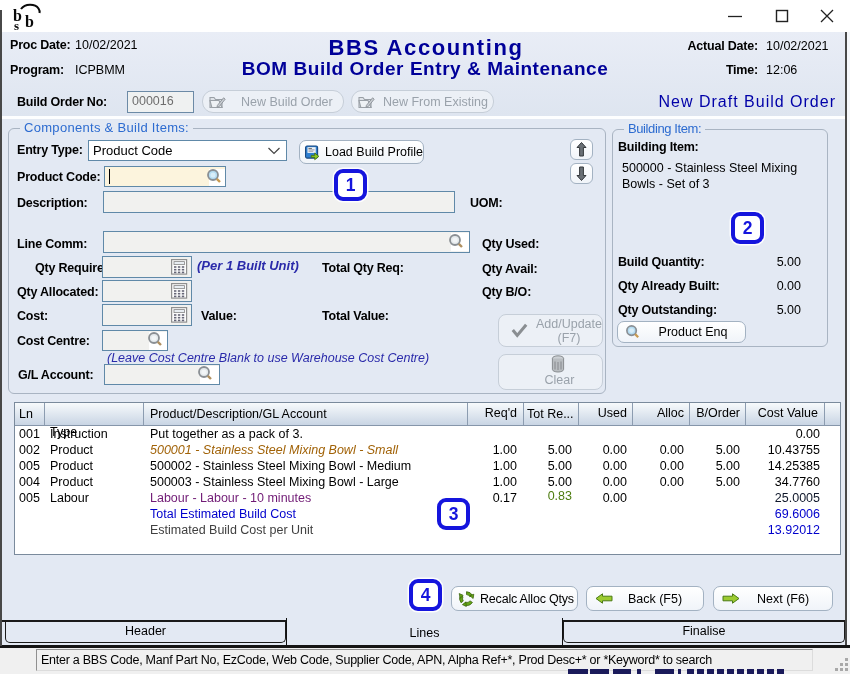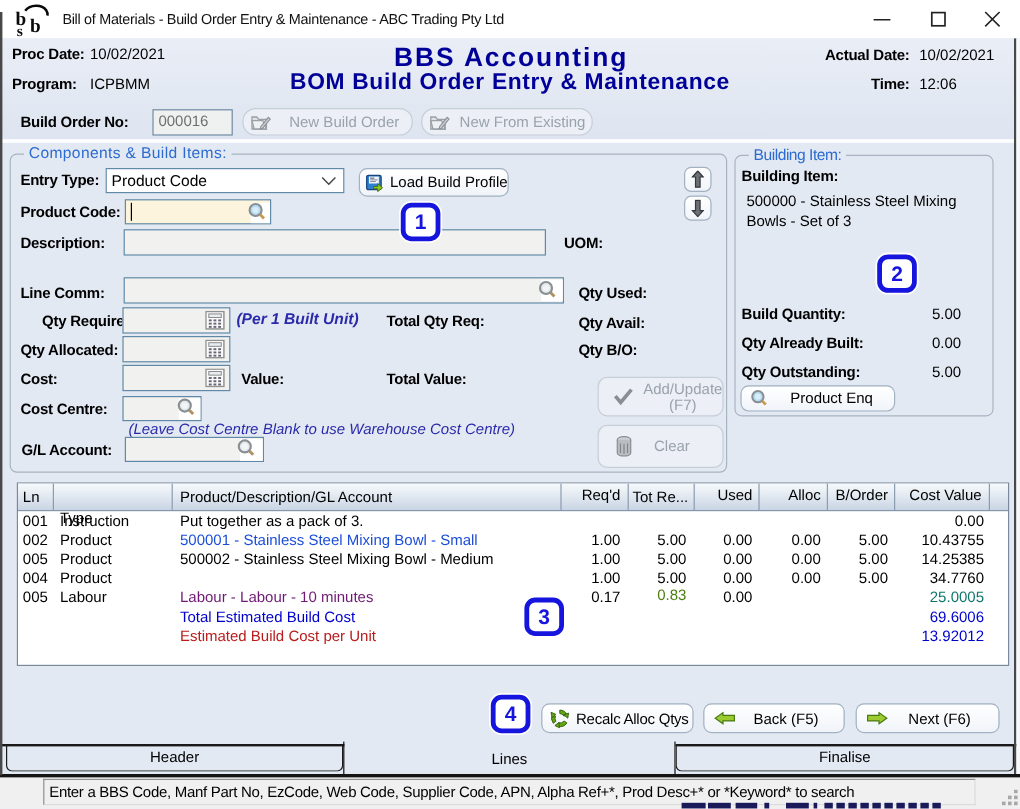--- a/index.html
+++ b/index.html
@@ -14,21 +14,20 @@
 .leg{position:absolute;font:13px/13px "Liberation Sans",sans-serif;color:#2c6bd0;background:#e3e9f3;padding:0 4px;white-space:nowrap;}
 .nvy{color:#000099;}
 .note{position:absolute;font:italic 12.5px/14px "Liberation Sans",sans-serif;color:#2a2aaa;white-space:nowrap;}
 .num{position:absolute;font:12.5px/16px "Liberation Sans",sans-serif;color:#000;text-align:right;white-space:nowrap;}
 .sep{position:absolute;width:1px;background:#8c9cb0;}
 </style></head>
 <body>
 <div id="win">
 
 <div class="a" style="left:0;top:0;width:850px;height:32px;background:#fff;"></div>
-<div class="a" style="left:52px;top:0;height:32px;line-height:32px;font-size:12px;letter-spacing:-0.25px;color:#101010;white-space:nowrap;">Bill of Materials - Build Order Entry &amp; Maintenance - ABC Trading Pty Ltd</div>
 <svg class="a" style="left:10px;top:3px" width="36" height="28" viewBox="0 0 36 28">
       <text x="3" y="18" font-family="Liberation Serif" font-weight="bold" font-size="16" fill="#0a0a0a">b</text>
       <text x="15" y="24" font-family="Liberation Serif" font-weight="bold" font-size="16" fill="#0a0a0a">b</text>
       <text x="4" y="27" font-family="Liberation Serif" font-weight="bold" font-size="13" fill="#0a0a0a">s</text>
       <path d="M11,6 C15,0.5 25,0.5 28.5,5.5 C29.5,7 30,8.5 29.5,10" fill="none" stroke="#0a0a0a" stroke-width="2.1"></path>
     </svg>
 <svg class="a" style="left:727px;top:8px" width="16" height="16">
       <line x1="1" y1="8.5" x2="15" y2="8.5" stroke="#222" stroke-width="1.3"></line>
     </svg>
 <svg class="a" style="left:774px;top:8px" width="16" height="16">
@@ -62,20 +61,21 @@
       <span style="margin-left:14px;">New Build Order</span>
     </div>
 <div class="dbtn" style="left:351px;top:90px;width:143px;height:23px;">
       <svg style="margin-left:6px" width="18" height="16" viewBox="0 0 18 16">
         <path d="M1,3.5 L1,13.5 L13,13.5 L13,5.5 L6.5,5.5 L5,3.5 Z" fill="#dfe3e8" stroke="#9aa0a6" stroke-width="1.1"></path>
         <path d="M1,6.5 L10,6.5 L13,13.5 L2.8,13.5 Z" fill="#eef1f4" stroke="#9aa0a6" stroke-width="1.1"></path>
         <path d="M10,12.8 L16.2,5.2 L14.6,3.8 L8.4,11.4 L8,13.2 Z" fill="#c8cdd2" stroke="#8a9096" stroke-width="0.9"></path>
       </svg>
       <span style="margin-left:7px;">New From Existing</span>
     </div>
+<div class="a" style="left:640px;top:93px;width:196px;text-align:right;font-size:16px;letter-spacing:1.0px;color:#0000a8;">New Draft Build Order</div>
 
 <div class="fs" style="left:8px;top:128px;width:598px;height:266px;"></div>
 <div class="leg" style="left:20px;top:121px;letter-spacing:0.3px;">Components &amp; Build Items:</div>
 <div class="lbl" style="left:17px;top:143px;">Entry Type:</div>
 <div class="a" style="left:88px;top:140px;width:199px;height:21px;background:#fff;border:1.5px solid #6089a8;box-sizing:border-box;"></div>
 <div class="txt" style="left:93px;top:144px;font-size:13px;">Product Code</div>
 <svg class="a" style="left:267px;top:147px" width="14" height="8">
       <path d="M1.5,1 L7,6.5 L12.5,1" fill="none" stroke="#444" stroke-width="1.2"></path>
     </svg>
 <div class="btn" style="left:299px;top:140px;width:125px;height:24px;">
@@ -194,21 +194,21 @@
       <circle cx="7" cy="7" r="5" fill="#e4e9ec" stroke="#8a8f94" stroke-width="1.8"></circle>
       <circle cx="7" cy="7" r="2.6" fill="#f2f5f7"></circle>
       <line x1="10.8" y1="10.8" x2="14" y2="14" stroke="#b09060" stroke-width="2.4"></line>
     </svg>
 <div class="dbtn" style="left:498px;top:314px;width:105px;height:33px;border-radius:8px;">
 <svg style="margin-left:12px" width="19" height="17" viewBox="0 0 19 17">
         <path d="M2,8 L7,14 L17,2" fill="none" stroke="#8a8e92" stroke-width="3.4"></path>
       </svg>
 <div style="margin-left:8px;text-align:center;line-height:14px;">Add/Update<br>(F7)</div>
     </div>
-<div class="dbtn" style="left:498px;top:354px;width:105px;height:36px;border-radius:8px;">
+<div class="dbtn" style="left:498px;top:354px;width:105px;height:36px;border-radius:8px;flex-direction:column;">
 <svg style="margin-left:14px" width="14" height="18" viewBox="0 0 14 18">
         <ellipse cx="7" cy="3.4" rx="5.6" ry="2.6" fill="#cdd1d5" stroke="#888c90" stroke-width="1"></ellipse>
         <path d="M1.4,3.4 L1.4,14.4 A5.6,2.6 0 0 0 12.6,14.4 L12.6,3.4" fill="#b9bdc1" stroke="#888c90" stroke-width="1"></path>
         <g stroke="#787c80" stroke-width="0.8">
           <line x1="4" y1="6.5" x2="4" y2="14.5"></line>
           <line x1="7" y1="7" x2="7" y2="15"></line>
           <line x1="10" y1="6.5" x2="10" y2="14.5"></line>
         </g>
       </svg>
 <span style="margin-left:18px;">Clear</span>
@@ -254,54 +254,55 @@
 <div class="num" style="left:557px;top:405px;width:70px;">Used</div>
 <div class="num" style="left:614px;top:405px;width:70px;">Alloc</div>
 <div class="num" style="left:670px;top:405px;width:70px;">B/Order</div>
 <div class="num" style="left:748px;top:405px;width:70px;">Cost Value</div>
 <div class="txt" style="left:19px;top:427px;">001</div>
 <div class="txt" style="left:50px;top:427px;">Instruction</div>
 <div class="txt" style="left:150px;top:427px;color:#000;">Put together as a pack of 3.</div>
 <div class="num" style="left:750px;top:426px;width:70px;color:#000;">0.00</div>
 <div class="txt" style="left:19px;top:443px;">002</div>
 <div class="txt" style="left:50px;top:443px;">Product</div>
-<div class="txt" style="left:150px;top:443px;color:#1d4ed8;">500001 - Stainless Steel Mixing Bowl - Small</div>
+<div class="txt" style="left:150px;top:443px;color:#a16207;font-style:italic;">500001 - Stainless Steel Mixing Bowl - Small</div>
 <div class="num" style="left:447px;top:442px;width:70px;color:#000;">1.00</div>
 <div class="num" style="left:502px;top:442px;width:70px;color:#000;">5.00</div>
 <div class="num" style="left:557px;top:442px;width:70px;color:#000;">0.00</div>
 <div class="num" style="left:614px;top:442px;width:70px;color:#000;">0.00</div>
 <div class="num" style="left:670px;top:442px;width:70px;color:#000;">5.00</div>
 <div class="num" style="left:750px;top:442px;width:70px;color:#000;">10.43755</div>
 <div class="txt" style="left:19px;top:459px;">005</div>
 <div class="txt" style="left:50px;top:459px;">Product</div>
 <div class="txt" style="left:150px;top:459px;color:#000;">500002 - Stainless Steel Mixing Bowl - Medium</div>
 <div class="num" style="left:447px;top:458px;width:70px;color:#000;">1.00</div>
 <div class="num" style="left:502px;top:458px;width:70px;color:#000;">5.00</div>
 <div class="num" style="left:557px;top:458px;width:70px;color:#000;">0.00</div>
 <div class="num" style="left:614px;top:458px;width:70px;color:#000;">0.00</div>
 <div class="num" style="left:670px;top:458px;width:70px;color:#000;">5.00</div>
 <div class="num" style="left:750px;top:458px;width:70px;color:#000;">14.25385</div>
 <div class="txt" style="left:19px;top:475px;">004</div>
 <div class="txt" style="left:50px;top:475px;">Product</div>
+<div class="txt" style="left:150px;top:475px;color:#000;">500003 - Stainless Steel Mixing Bowl - Large</div>
 <div class="num" style="left:447px;top:474px;width:70px;color:#000;">1.00</div>
 <div class="num" style="left:502px;top:474px;width:70px;color:#000;">5.00</div>
 <div class="num" style="left:557px;top:474px;width:70px;color:#000;">0.00</div>
 <div class="num" style="left:614px;top:474px;width:70px;color:#000;">0.00</div>
 <div class="num" style="left:670px;top:474px;width:70px;color:#000;">5.00</div>
 <div class="num" style="left:750px;top:474px;width:70px;color:#000;">34.7760</div>
 <div class="txt" style="left:19px;top:491px;">005</div>
 <div class="txt" style="left:50px;top:491px;">Labour</div>
 <div class="txt" style="left:150px;top:491px;color:#701a75;">Labour - Labour - 10 minutes</div>
 <div class="num" style="left:447px;top:490px;width:70px;color:#000;">0.17</div>
 <div class="num" style="left:502px;top:488px;width:70px;color:#4d7c0f;">0.83</div>
 <div class="num" style="left:557px;top:490px;width:70px;color:#000;">0.00</div>
-<div class="num" style="left:750px;top:490px;width:70px;color:#0f766e;">25.0005</div>
+<div class="num" style="left:750px;top:490px;width:70px;color:#0f172a;">25.0005</div>
 <div class="txt" style="left:150px;top:507px;color:#0000cc;">Total Estimated Build Cost</div>
 <div class="num" style="left:750px;top:506px;width:70px;color:#0000cc;text-align:right;">69.6006</div>
-<div class="txt" style="left:150px;top:523px;color:#b91c1c;">Estimated Build Cost per Unit</div>
+<div class="txt" style="left:150px;top:523px;color:#404040;">Estimated Build Cost per Unit</div>
 <div class="num" style="left:750px;top:522px;width:70px;color:#0000cc;">13.92012</div>
 <div class="badge" style="left:437px;top:498px;">3</div>
 
 <div class="badge" style="left:409px;top:579px;">4</div>
 <div class="btn" style="left:451px;top:586px;width:127px;height:25px;">
 <svg style="margin-left:6px" width="17" height="17" viewBox="0 0 20 20">
         <g fill="#64a616" stroke="#375e0c" stroke-width="0.9">
           <path d="M10,2 a8,8 0 0 1 7,4.4 l-3,1.6 a4.8,4.8 0 0 0 -4,-2.6 z"></path>
           <path d="M18.6,5 l-0.8,5 -4,-3.4 z"></path>
           <path d="M3,6.2 a8,8 0 0 0 0.6,8.8 l2.6,-2 a4.8,4.8 0 0 1 -0.3,-5 z"></path>

